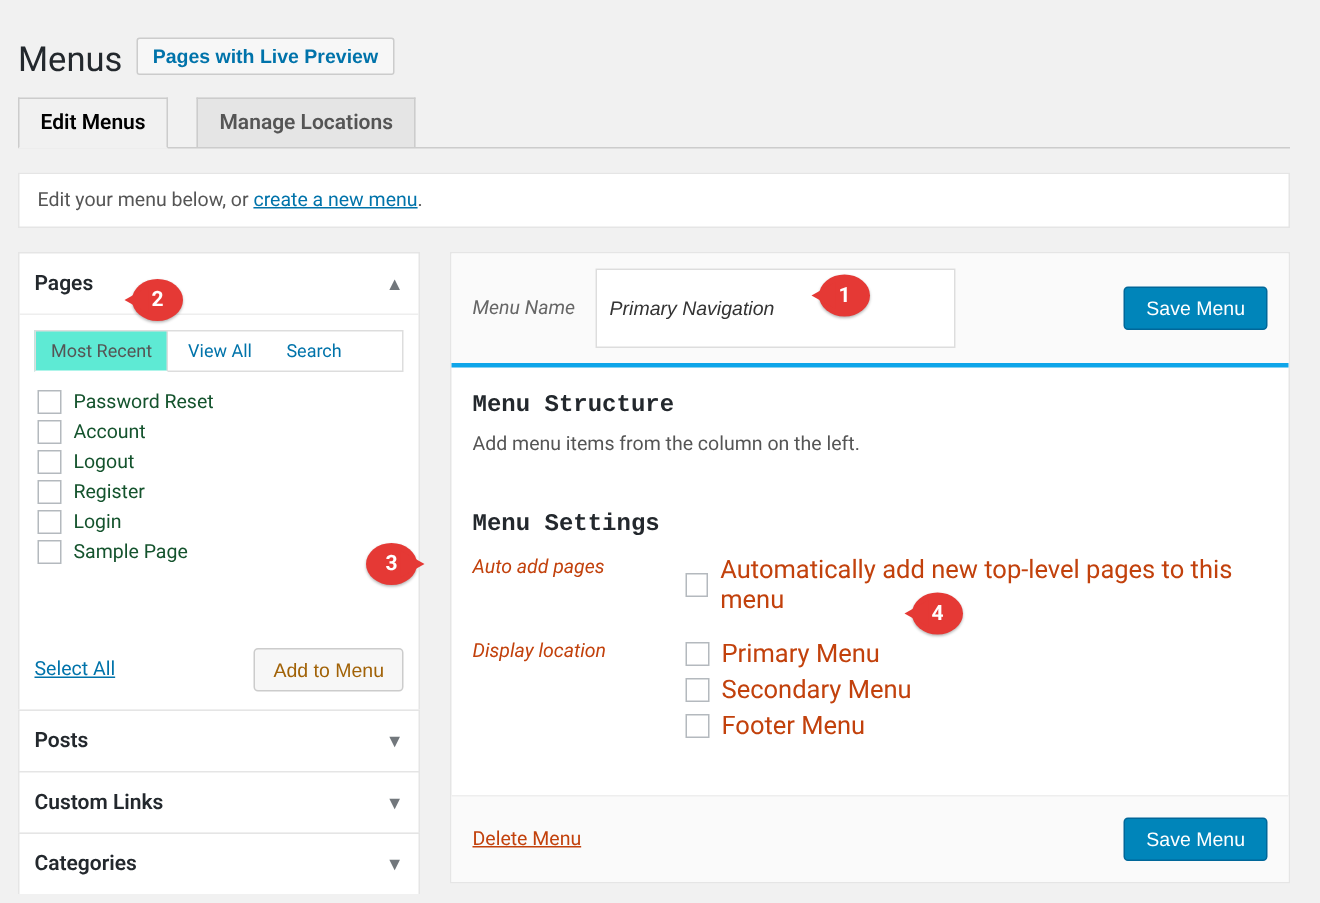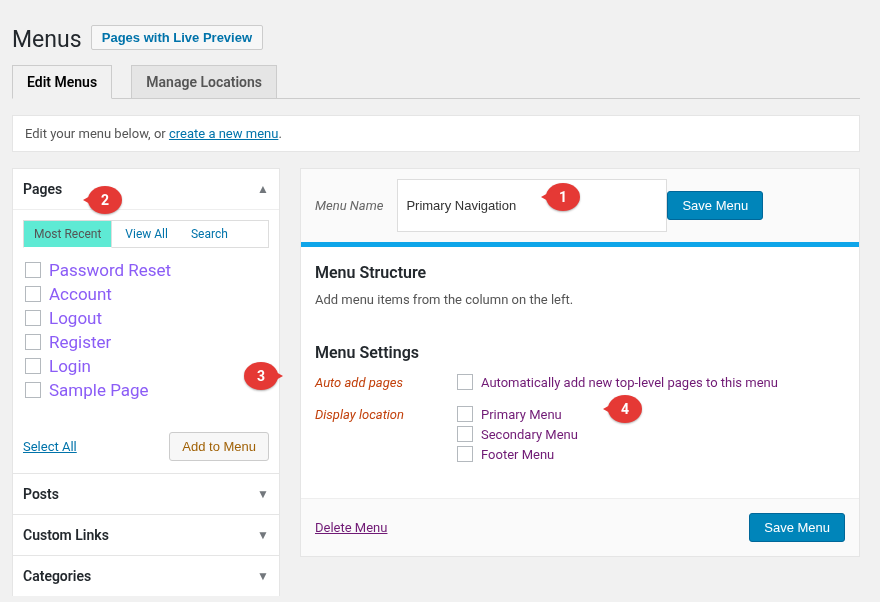--- a/index.html
+++ b/index.html
@@ -103,22 +103,22 @@
   .page-list {
     height: 168px;
     overflow-y: scroll;
     border-right: 0;
     padding: 4px 0;
   }
   .page-list label {
     display: flex;
     align-items: center;
     padding: 2px 0;
-    color: #8b5cf6;
-    font-size: 17px;
+    color: #14532d;
+    font-size: 13px;
   }
   .cb {
     width: 16px;
     height: 16px;
     border: 1px solid #b4b9be;
     margin-right: 8px;
     margin-left: 2px;
     background: #fff;
   }
   .list-actions {
@@ -145,51 +145,52 @@
     padding: 6px 14px;
     border-radius: 3px;
     cursor: pointer;
     font-size: 13px;
   }
 
   .menu-panel { background: #fff; border: 1px solid #e5e5e5; }
   .menu-header {
     padding: 10px 14px;
     background: #fafafa;
-    border-bottom: 5px solid #0ea5e9;
-    display: flex;
-    align-items: center;
-    justify-content: flex-start;
+    border-bottom: 3px solid #0ea5e9;
+    display: flex;
+    align-items: center;
+    justify-content: space-between;
   }
   .menu-header-left { display: flex; align-items: center; gap: 14px; }
   .menu-header label { font-style: italic; color: #666; font-size: 13px; }
   .menu-header input[type=text] {
     border: 1px solid #ddd;
     background: #fff;
     padding: 18px 8px;
-    width: 270px;
+    width: 240px;
     font-size: 13px;
     color: #333;
+    font-style: italic;
   }
   .menu-body { padding: 16px 14px 20px; }
-  .menu-body h3 { font-size: 16px; font-weight: 600; color: #23282d; margin-bottom: 10px; }
+  .menu-body h3 { font-size: 16px; font-weight: 600; color: #23282d; margin-bottom: 10px; font-family: Liberation Mono, monospace; }
   .menu-body p { font-size: 13px; color: #555; margin-bottom: 36px; }
   .settings-row { display: flex; margin-bottom: 12px; }
   .settings-label { width: 140px; font-style: italic; color: #c2410c; font-size: 13px; padding-top: 1px; }
   .settings-val { flex: 1; }
-  .settings-val label { display: flex; align-items: center; color: #701a75; font-size: 13px; margin-bottom: 4px; }
+  .settings-val label { display: flex; align-items: center; color: #c2410c; font-size: 17px; margin-bottom: 4px; }
   .menu-footer {
     border-top: 1px solid #eee;
     padding: 14px;
     display: flex;
     justify-content: space-between;
     align-items: center;
     background: #fafafa;
   }
-  .menu-footer a { color: #701a75; text-decoration: underline; font-size: 13px; }
+  .menu-footer a { color: #c2410c; text-decoration: underline; font-size: 13px; }
 
   
   .balloon {
     position: absolute;
     width: 34px;
     height: 28px;
     background: #e53935;
     border-radius: 50%;
     color: #fff;
     font-weight: 700;

